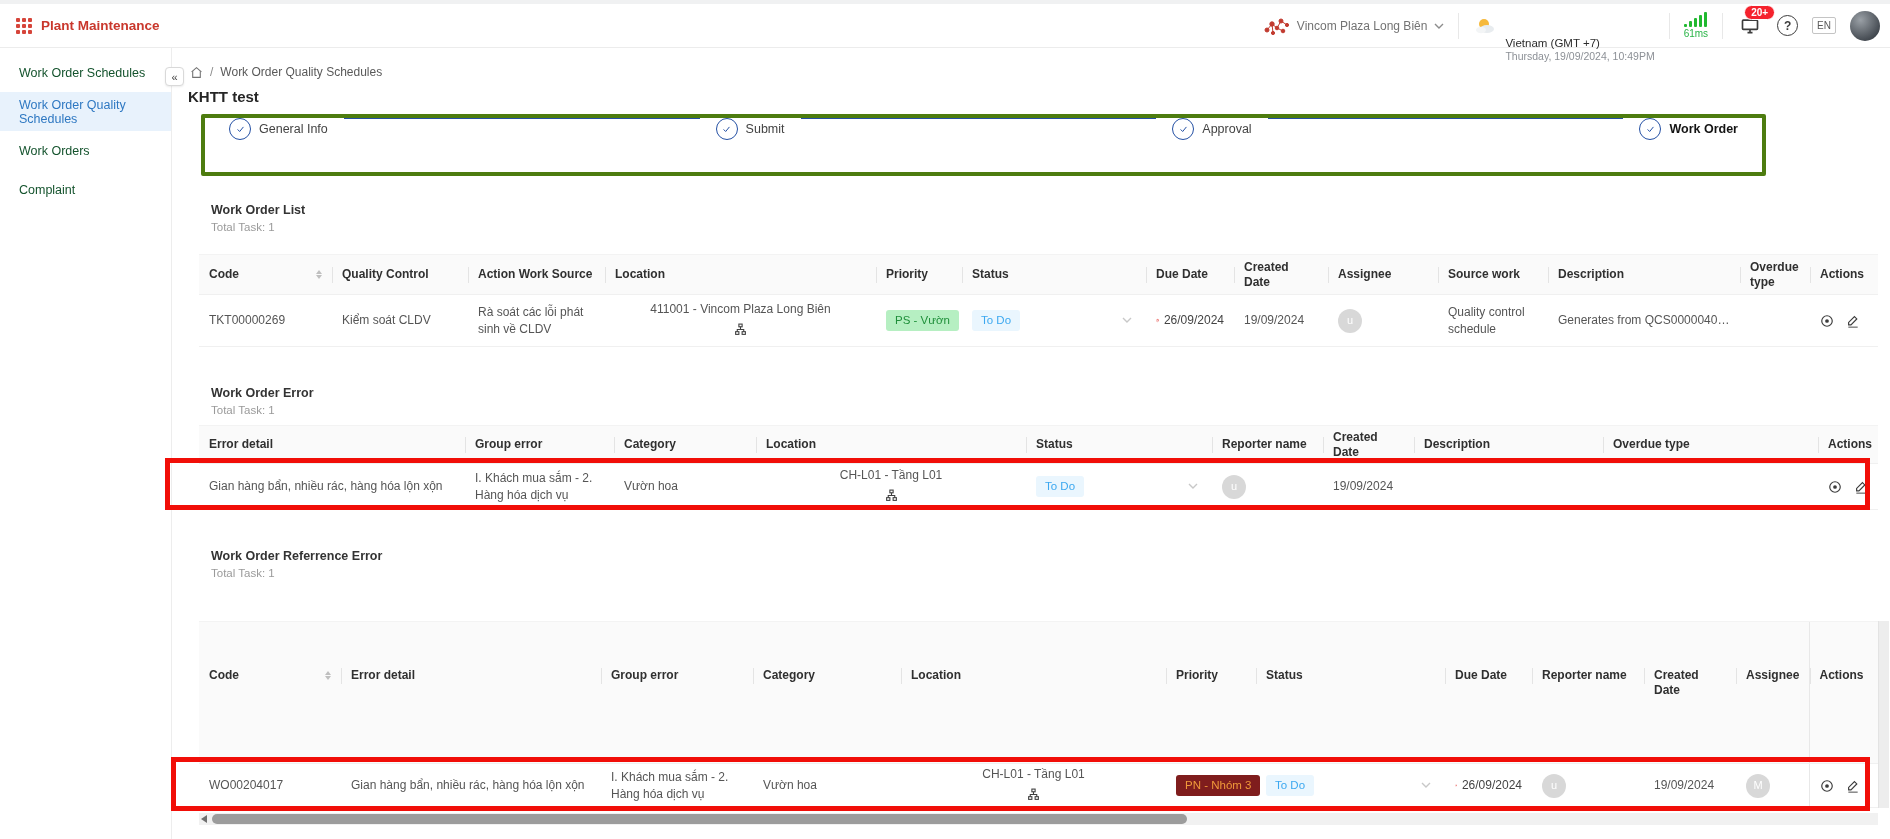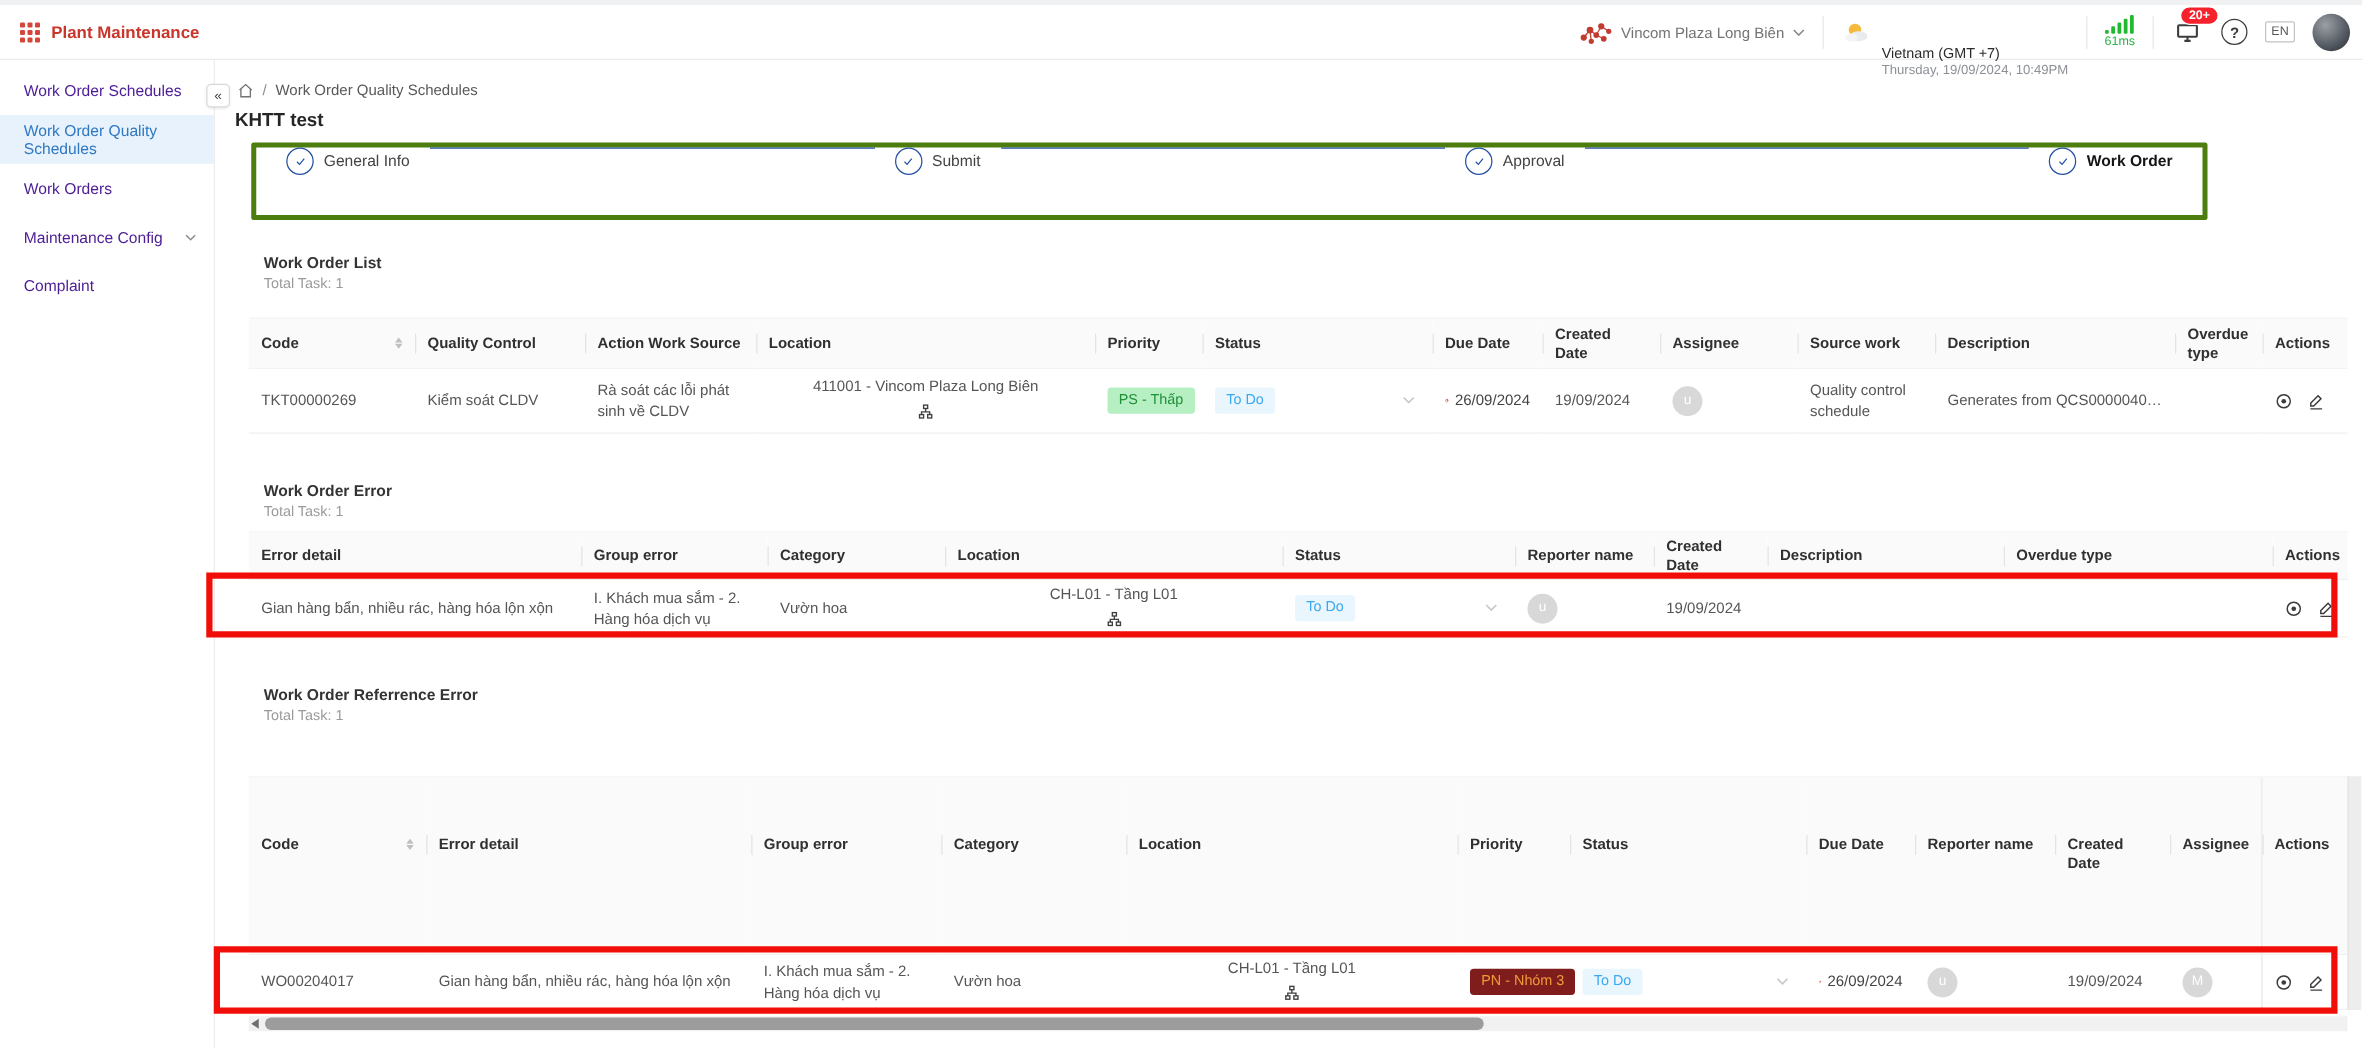--- a/index.html
+++ b/index.html
@@ -35,21 +35,21 @@
               font-size:12px; font-weight:700; color:#3c3c3c; display:flex; align-items:center; justify-content:center; cursor:pointer; }
   .lang-btn { border:1px solid #c4c4c4; border-radius:2px; font-size:10px; color:#595959;
               padding:2px 4px; cursor:pointer; }
   .tb-avatar { width:30px; height:30px; border-radius:50%;
                background:radial-gradient(circle at 35% 30%, #9aa0a6, #474d54 70%, #2c3036); }
 
   
   .sidebar { position:absolute; left:0; top:48px; width:172px; height:791px; background:#fff;
              border-right:1px solid #ededed; padding-top:5px; }
   .side-item { height:39px; display:flex; align-items:center; padding:0 14px 0 19px;
-               font-size:12.5px; color:#4c1d95; cursor:pointer; }
+               font-size:12.5px; color:#14532d; cursor:pointer; }
   .side-item .lbl { flex:1; }
   .side-item.active { background:#e8f2fc; color:#2e78c2; }
   .side-item .chev { margin-left:4px; }
 
   
   .collapse-btn { position:absolute; left:165px; top:67px; width:19px; height:19px; background:#fff;
                   border:1px solid #d9d9d9; border-radius:4px; box-shadow:0 1px 2px rgba(0,0,0,.08);
                   display:flex; align-items:center; justify-content:center; font-size:11px; color:#434343; cursor:pointer; }
   .breadcrumb { position:absolute; left:190px; top:64px; height:16px; display:flex; align-items:center;
                 gap:7px; font-size:12px; color:#595959; }
@@ -218,28 +218,20 @@
     <div class="side-item">
       <span class="lbl">Work Order Schedules</span>
     </div>
     <div class="side-item active">
       <span class="lbl">Work Order Quality Schedules</span>
     </div>
     <div class="side-item">
       <span class="lbl">Work Orders</span>
     </div>
     <div class="side-item">
-      <span class="lbl">Maintenance Config</span>
-      <span class="chev">
-        <svg width="9" height="6" viewBox="0 0 10 6">
-            <path d="M1 1l4 4 4-4" stroke="#8c8c8c" stroke-width="1.4" fill="none"></path>
-          </svg>
-      </span>
-    </div>
-    <div class="side-item">
       <span class="lbl">Complaint</span>
     </div>
   </div>
 
   <div class="collapse-btn">«</div>
   <div class="breadcrumb">
     <svg width="13" height="13" viewBox="0 0 24 24" fill="none" stroke="#737373" stroke-width="2">
       <path d="M3 11l9-8 9 8"></path>
         <path d="M5 9.5V21h14V9.5"></path>
     </svg>
@@ -342,21 +334,21 @@
               <svg width="13" height="13" viewBox="0 0 24 24" fill="none" stroke="currentColor" stroke-width="2">
                 <rect x="9" y="2" width="6" height="5"></rect>
                   <rect x="3" y="16" width="6" height="5"></rect>
                   <rect x="15" y="16" width="6" height="5"></rect>
                 <path d="M12 7v5M6 16v-4h12v4"></path>
               </svg>
             </span>
           </span>
         </td>
         <td>
-          <span class="badge green">PS - Thấp</span>
+          <span class="badge green">PS - Vườn</span>
         </td>
         <td>
           <span class="status-cell">
             <span class="badge todo">To Do</span>
             <svg width="10" height="6" viewBox="0 0 10 6">
               <path d="M1 1l4 4 4-4" stroke="#c8c8c8" stroke-width="1.4" fill="none"></path>
               </svg>
           </span>
         </td>
         <td>

